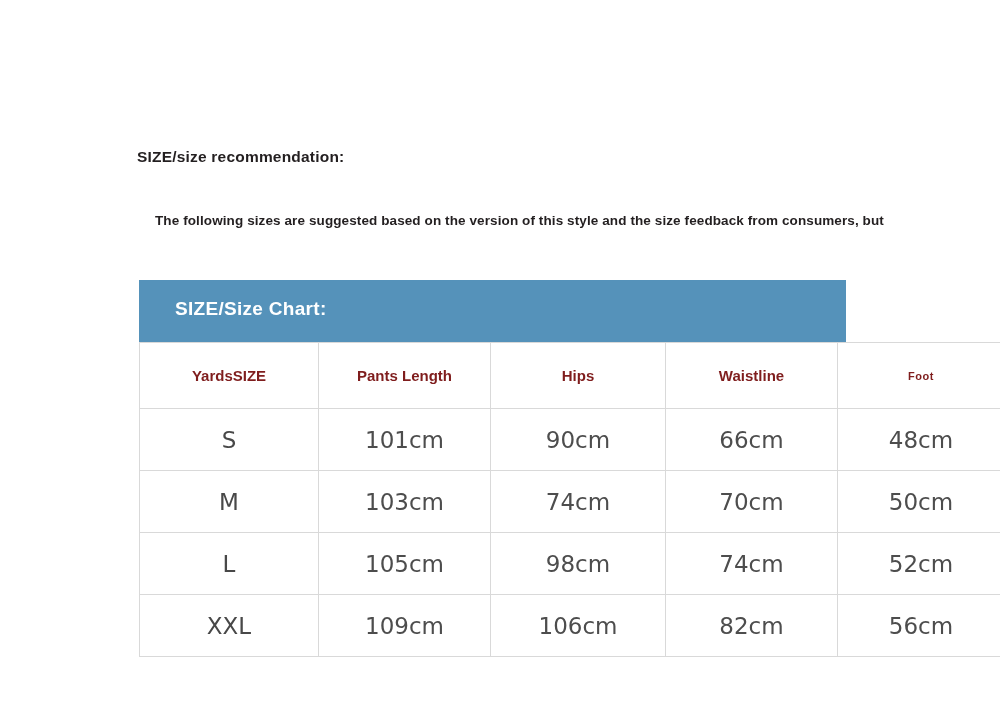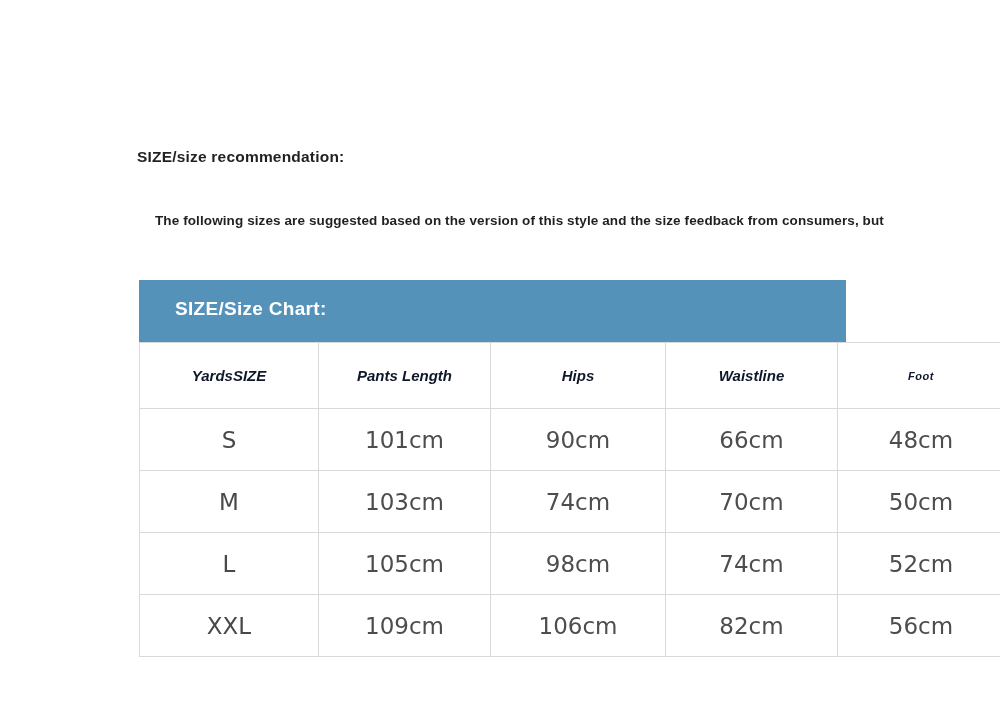--- a/index.html
+++ b/index.html
@@ -58,23 +58,22 @@
   }
   .size-table th, .size-table td {
     border: 1px solid #d9d9d9;
     text-align: center;
     vertical-align: middle;
   }
   .size-table th {
     height: 66px;
     font-size: 15px;
     font-weight: bold;
-    color: #0f172a;
+    color: #7f1d1d;
     font-family: "Liberation Sans", sans-serif;
-    font-style: italic;
   }
   .size-table th:nth-child(5) {
     font-size: 11px;
     letter-spacing: 0.5px;
   }
   .size-table td {
     height: 62px;
     font-size: 23px;
     font-weight: normal;
     color: #4d4d4d;

